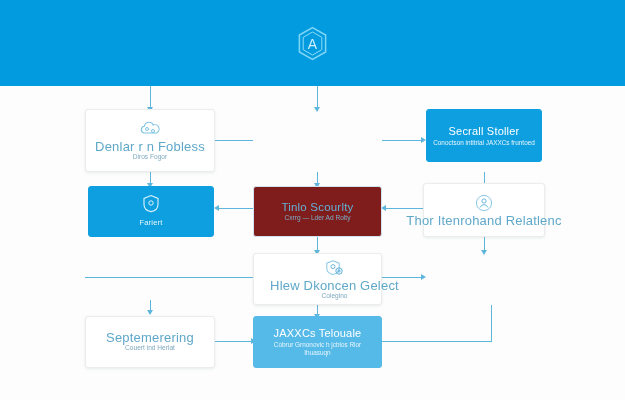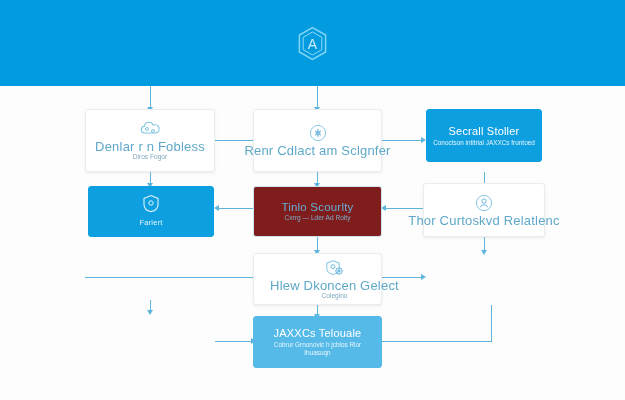--- a/index.html
+++ b/index.html
@@ -167,31 +167,20 @@
       <svg width="22" height="18" viewBox="0 0 22 18" xmlns="http://www.w3.org/2000/svg">
         <path d="M5 13 a3.4 3.4 0 0 1 0.4 -6.7 a4.6 4.6 0 0 1 8.8 -1.3 a3.8 3.8 0 0 1 3.2 8 Z" fill="none" stroke="#7EC4E2" stroke-width="1.1"></path>
         <circle cx="8" cy="9" r="1.5" fill="none" stroke="#7EC4E2" stroke-width="1"></circle>
         <circle cx="14" cy="11" r="1.5" fill="none" stroke="#7EC4E2" stroke-width="1"></circle>
       </svg>
     </span>
     <span class="n-title">Denlar  r       n Fobless</span>
     <span class="n-sub">Diros Fogor</span>
   </div>
 
-  <div class="node white" style="left:253px;top:109px;width:129px;height:63px;">
-    <span class="n-icon">
-      <svg width="18" height="18" viewBox="0 0 18 18" xmlns="http://www.w3.org/2000/svg">
-        <circle cx="9" cy="9" r="7.6" fill="none" stroke="#8CC9E5" stroke-width="1"></circle>
-        <path d="M9 5.2 L9 12.8 M6.3 7 L11.7 11 M11.7 7 L6.3 11" fill="none" stroke="#6FB9DD" stroke-width="1" stroke-linecap="round"></path>
-        <circle cx="9" cy="9" r="2" fill="none" stroke="#6FB9DD" stroke-width="1"></circle>
-      </svg>
-    </span>
-    <span class="n-title">Renr Cdlact am Sclgnfer</span>
-    <span class="n-sub"></span>
-  </div>
 
   <div class="node solid" style="left:426px;top:109px;width:116px;height:53px;">
     <span class="n-title">Secrall Stoller</span>
     <span class="n-sub">Conoctson intitrial JAXXCs fruntoed</span>
   </div>
 
   <div class="node solid compact" style="left:88px;top:186px;width:126px;height:51px;">
     <span class="n-icon">
       <svg width="18" height="19" viewBox="0 0 18 19" xmlns="http://www.w3.org/2000/svg">
         <path d="M9 1.6 L16 4.4 L16 10.4 C16 14.4 12.8 16.8 9 17.6 C5.2 16.8 2 14.4 2 10.4 L2 4.4 Z" fill="none" stroke="#DCF2FC" stroke-width="1.1"></path>
@@ -208,37 +197,41 @@
   </div>
 
   <div class="node white" style="left:423px;top:183px;width:122px;height:54px;">
     <span class="n-icon">
       <svg width="18" height="18" viewBox="0 0 18 18" xmlns="http://www.w3.org/2000/svg">
         <circle cx="9" cy="9" r="7.6" fill="none" stroke="#8CC9E5" stroke-width="1"></circle>
         <circle cx="9" cy="7" r="2.1" fill="none" stroke="#6FB9DD" stroke-width="1"></circle>
         <path d="M5.2 13.4 a4 4 0 0 1 7.6 0" fill="none" stroke="#6FB9DD" stroke-width="1"></path>
       </svg>
     </span>
-    <span class="n-title">Thor Curtoskvd Relatlenc</span>
+    <span class="n-title">Thor Itenrohand Relatlenc</span>
     <span class="n-sub"></span>
   </div>
 
   <div class="node white" style="left:253px;top:253px;width:129px;height:52px;padding-left:40px;">
     <span class="n-icon">
       <svg width="19" height="18" viewBox="0 0 19 18" xmlns="http://www.w3.org/2000/svg">
         <path d="M8 1.8 L14.2 4.2 L14.2 9.6 C14.2 12.8 11.4 14.8 8 15.6 C4.6 14.8 1.8 12.8 1.8 9.6 L1.8 4.2 Z" fill="none" stroke="#8CC9E5" stroke-width="1.05"></path>
         <circle cx="8" cy="7.6" r="2" fill="none" stroke="#6FB9DD" stroke-width="1"></circle>
         <circle cx="14" cy="12" r="3.2" fill="none" stroke="#5FB2DB" stroke-width="1"></circle>
         <path d="M12.6 12 L15.4 12 M14 10.6 L14 13.4" stroke="#5FB2DB" stroke-width="1" stroke-linecap="round"></path>
       </svg>
     </span>
     <span class="n-title">Hlew Dkoncen Gelect</span>
     <span class="n-sub">Colegino</span>
   </div>
 
 
+  <div class="node white" style="left:85px;top:316px;width:130px;height:52px;">
+    <span class="n-title">Septemerering</span>
+    <span class="n-sub">Couert ind Herlat</span>
+  </div>
 
   <div class="node mid" style="left:253px;top:316px;width:129px;height:52px;">
     <span class="n-title">JAXXCs Telouale</span>
     <span class="n-sub">Cobrur Grnonovic h jcblos Rlor Ihuasuqn</span>
   </div>
 
 </div>
 
 </body></html>

